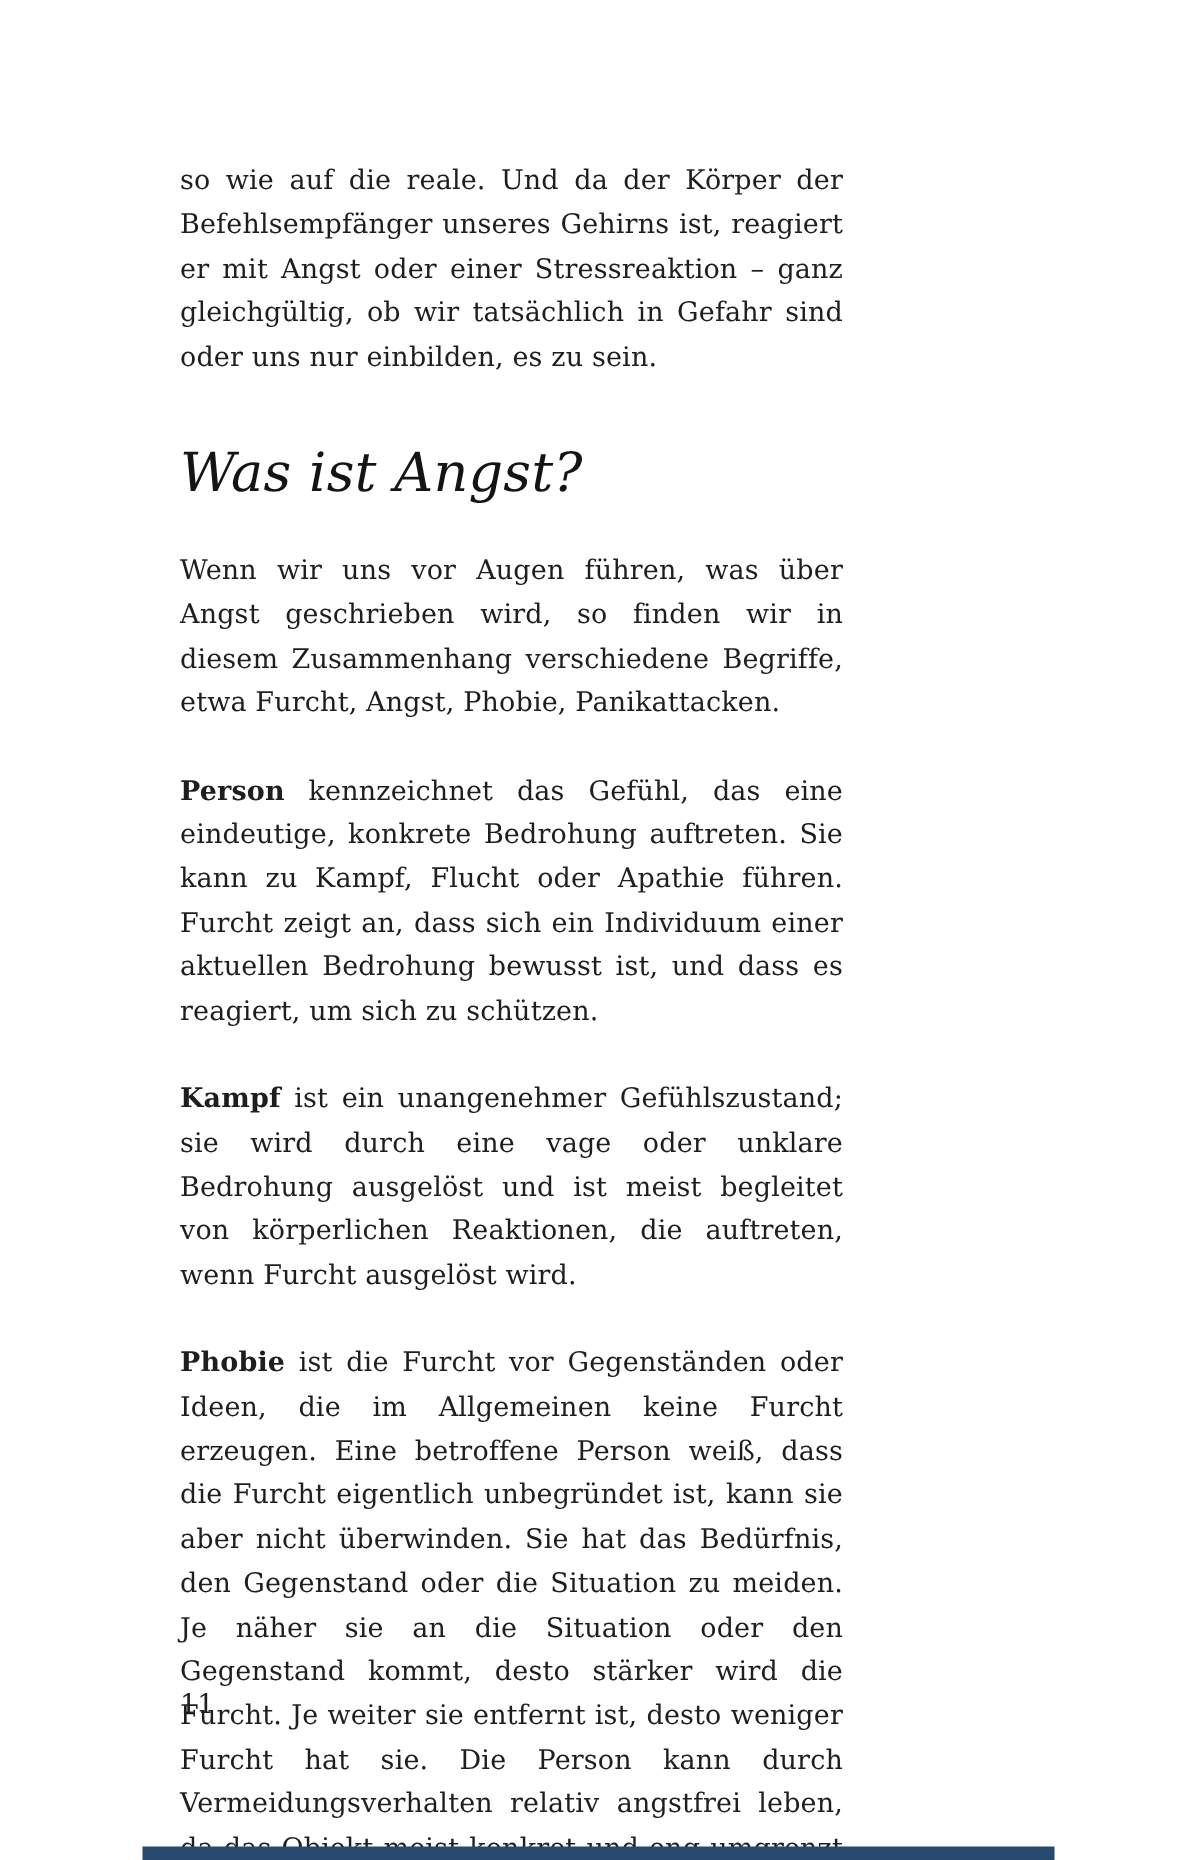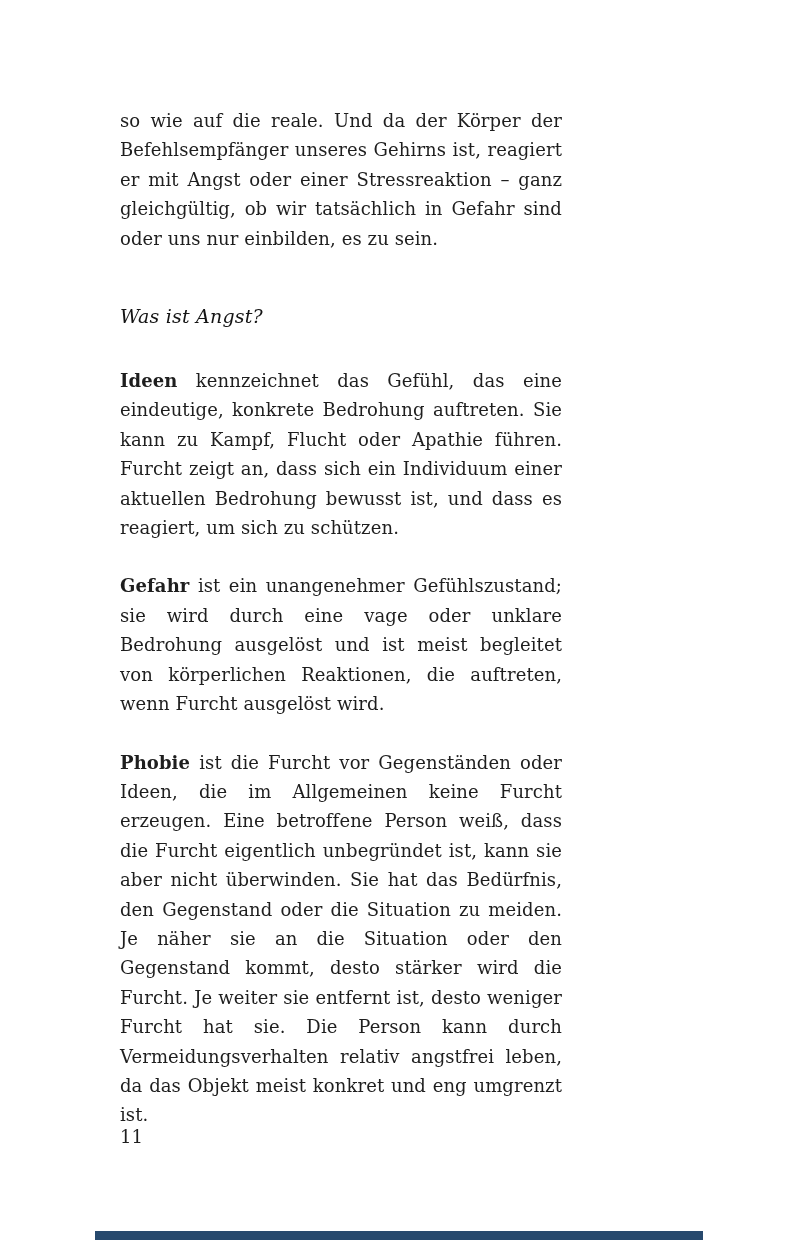--- a/index.html
+++ b/index.html
@@ -33,21 +33,21 @@
     -webkit-hyphens: auto;
     margin: 0 0 29px 0;
     letter-spacing: 0.1px;
   }
   .body-text b {
     font-weight: 700;
   }
   .chapter-heading {
     font-style: italic;
     font-weight: 500;
-    font-size: 19px;
+    font-size: 36px;
     line-height: 32px;
     margin: 47px 0 34px 0;
     color: #141414;
     letter-spacing: 0.2px;
   }
   .page-number {
     position: absolute;
     left: 120px;
     top: 1126px;
     font-size: 18px;
@@ -64,24 +64,25 @@
 </style>
 </head>
 <body>
 
 <div class="page">
 
   <p class="body-text">so wie auf die reale. Und da der Körper der Befehlsempfänger unseres Gehirns ist, reagiert er mit Angst oder einer Stressreaktion – ganz gleichgültig, ob wir tatsächlich in Gefahr sind oder uns nur einbilden, es zu sein.</p>
 
   <h1 class="chapter-heading">Was ist Angst?</h1>
 
+  <p class="body-text">Wenn wir uns vor Augen führen, was über Angst geschrieben wird, so finden wir in diesem Zusammenhang verschiedene Begriffe, etwa Furcht, Angst, Phobie, Panikattacken.</p>
 
-  <p class="body-text"><b>Ideen</b><span> kennzeichnet das Gefühl, das eine eindeutige, konkrete Bedrohung auftreten. Sie kann zu Kampf, Flucht oder Apathie führen. Furcht zeigt an, dass sich ein Individuum einer aktuellen Bedrohung bewusst ist, und dass es reagiert, um sich zu schützen.</span></p>
+  <p class="body-text"><b>Person</b><span> kennzeichnet das Gefühl, das eine eindeutige, konkrete Bedrohung auftreten. Sie kann zu Kampf, Flucht oder Apathie führen. Furcht zeigt an, dass sich ein Individuum einer aktuellen Bedrohung bewusst ist, und dass es reagiert, um sich zu schützen.</span></p>
 
-  <p class="body-text"><b>Gefahr</b><span> ist ein unangenehmer Gefühlszustand; sie wird durch eine vage oder unklare Bedrohung ausgelöst und ist meist begleitet von körperlichen Reaktionen, die auftreten, wenn Furcht ausgelöst wird.</span></p>
+  <p class="body-text"><b>Kampf</b><span> ist ein unangenehmer Gefühlszustand; sie wird durch eine vage oder unklare Bedrohung ausgelöst und ist meist begleitet von körperlichen Reaktionen, die auftreten, wenn Furcht ausgelöst wird.</span></p>
 
   <p class="body-text"><b>Phobie</b><span> ist die Furcht vor Gegenständen oder Ideen, die im Allgemeinen keine Furcht erzeugen. Eine betroffene Person weiß, dass die Furcht eigentlich unbegründet ist, kann sie aber nicht überwinden. Sie hat das Bedürfnis, den Gegenstand oder die Situation zu meiden. Je näher sie an die Situation oder den Gegenstand kommt, desto stärker wird die Furcht. Je weiter sie entfernt ist, desto weniger Furcht hat sie. Die Person kann durch Vermeidungsverhalten relativ angstfrei leben, da das Objekt meist konkret und eng umgrenzt ist.</span></p>
 
   <div class="page-number">11</div>
 
 </div>
 
 <div class="progress-bar" style="background: rgb(39, 73, 109);"></div>
 
 </body></html>

